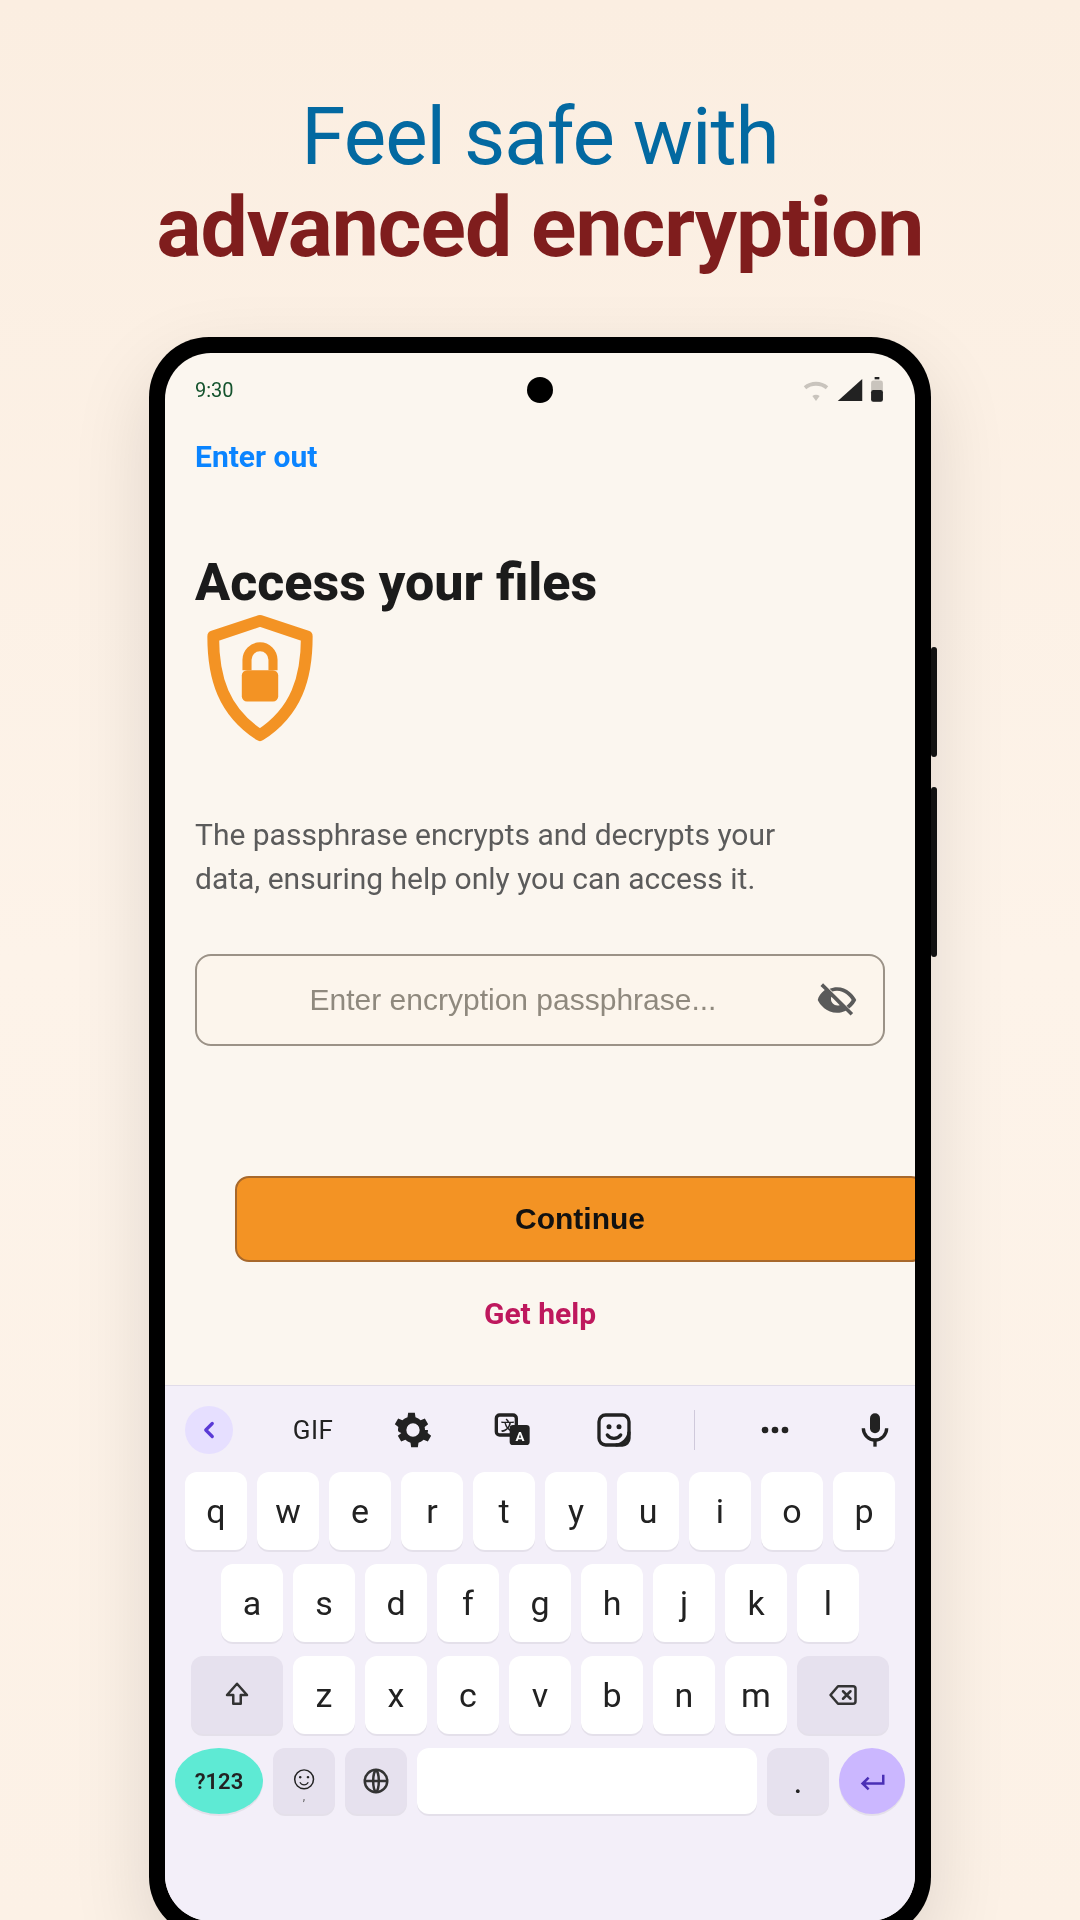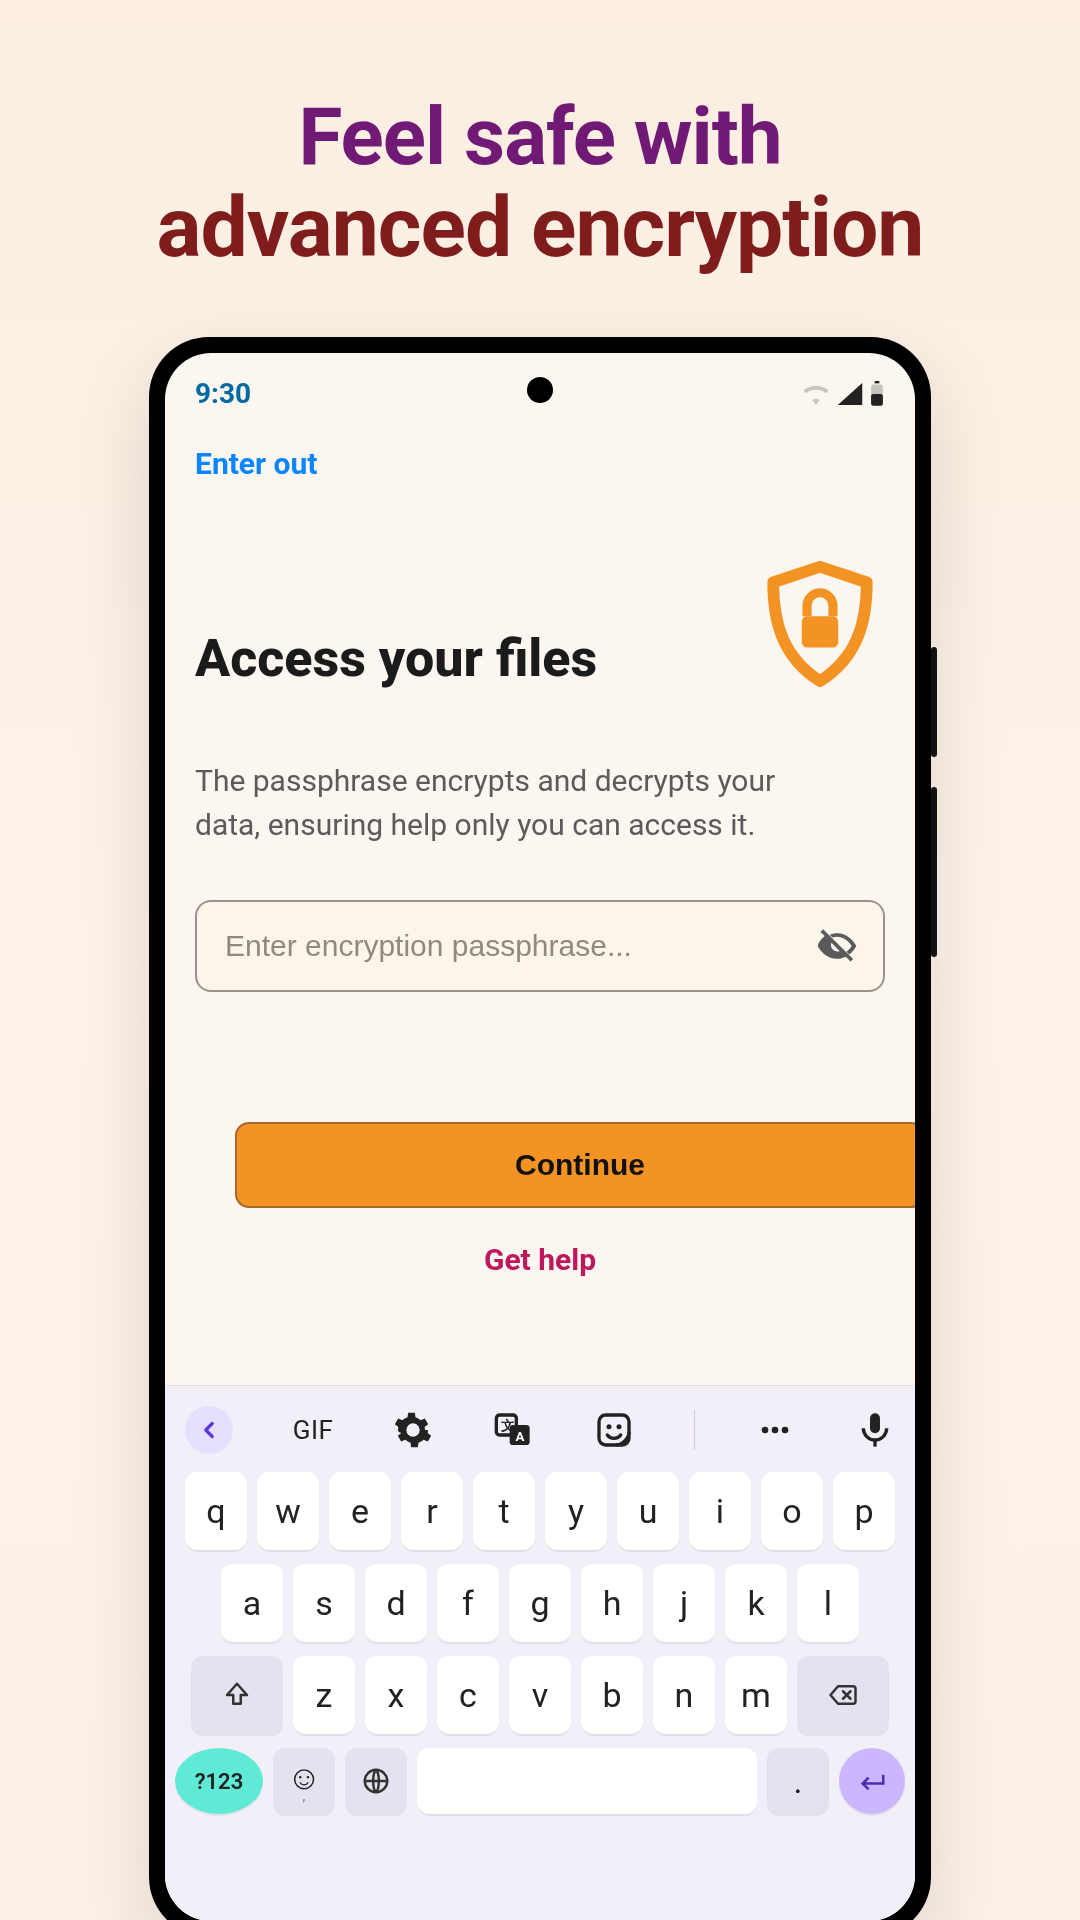--- a/index.html
+++ b/index.html
@@ -1,21 +1,21 @@
 <!DOCTYPE html>
 <html><head>
 <meta charset="utf-8">
 <style>
 * { box-sizing: border-box; margin: 0; padding: 0; }
 html, body { width: 1080px; height: 1920px; font-family: -apple-system, BlinkMacSystemFont, "Segoe UI", Roboto, Helvetica, Arial, sans-serif; }
 body { background: linear-gradient(180deg, #fbeee1 0%, #fdf3e9 50%, #fcf1e6 100%); overflow: hidden; }
 
 
 .headline { text-align: center; padding-top: 90px; }
-.headline .line1 { font-size: 80px; font-weight: 700; color: #701a75; letter-spacing: -1px; }
+.headline .line1 { font-size: 80px; font-weight: 400; color: #0369a1; letter-spacing: -1px; }
 .headline .line2 { font-size: 84px; font-weight: 700; color: #7f1d1d; letter-spacing: -1px; margin-top: -6px; }
 
 
 .device {
   position: relative;
   width: 782px;
   height: 1600px;
   margin: 60px auto 0;
   background: #000;
   border-radius: 60px;
@@ -29,43 +29,43 @@
   position: relative;
   width: 100%;
   height: 100%;
   background: #fbf6ef;
   border-radius: 46px;
   overflow: hidden;
 }
 .camera { position: absolute; top: 24px; left: 50%; transform: translateX(-50%); width: 26px; height: 26px; background: #000; border-radius: 50%; }
 
 
-.statusbar { display: flex; justify-content: space-between; align-items: center; padding: 24px 30px 0; font-size: 28px; font-weight: 700; color: #0369a1; }
+.statusbar { display: flex; justify-content: space-between; align-items: center; padding: 24px 30px 0; font-size: 20px; font-weight: 400; color: #14532d; }
 .statusbar-right { display: flex; align-items: center; gap: 6px; }
 .wifi-ico, .sig-ico, .bat-ico { display: inline-block; }
 .wifi-ico svg, .sig-ico svg, .bat-ico svg { display: block; }
 
 
 .app { padding: 36px 30px 0; }
 .signout { font-size: 30px; font-weight: 700; color: #0a84ff; }
-.title-row { display: flex; align-items: flex-end; justify-content: space-between; margin-top: 78px; }
+.title-row { display: flex; align-items: flex-start; justify-content: space-between; margin-top: 78px; flex-direction: column; }
 .page-title { font-size: 52px; font-weight: 800; color: #1b1b1b; }
 .shield { width: 130px; height: 130px; }
 .shield svg { width: 100%; height: 100%; }
 .desc { font-size: 30px; line-height: 1.45; color: #5b5b5b; margin-top: 70px; max-width: 640px; }
 
 .field-wrap { margin-top: 54px; }
 .field {
   display: flex; align-items: center; gap: 14px;
   border: 2px solid #9b9287; border-radius: 16px;
   background: #fcf5ec; padding: 0 24px 0 28px; height: 92px;
 }
 .field input {
   flex: 1; border: 0; background: transparent; outline: none;
-  font-size: 30px; color: #333;
+  font-size: 30px; color: #333; text-align: center;
 }
 .field input::placeholder { color: #8f897e; }
 .eye { width: 44px; height: 44px; color: #5a5a5a; display:flex; align-items:center; justify-content:center; }
 .eye svg { width: 44px; height: 44px; }
 
 .cta { margin-top: 130px; width: 100%; height: 86px; border-radius: 14px; border: 2px solid #a7682b; background: #f39324; font-size: 30px; font-weight: 700; color: #111; cursor: pointer; margin-left: 40px; }
 .help { display:block; margin: 34px auto 0; text-align: center; font-size: 30px; font-weight: 700; color: #be185d; }
 
 
 .keyboard { position: absolute; left:0; right:0; bottom:0; height: 536px; background: #f3eff9; border-top: 1px solid #e1dce9; padding: 8px 10px 14px; }

